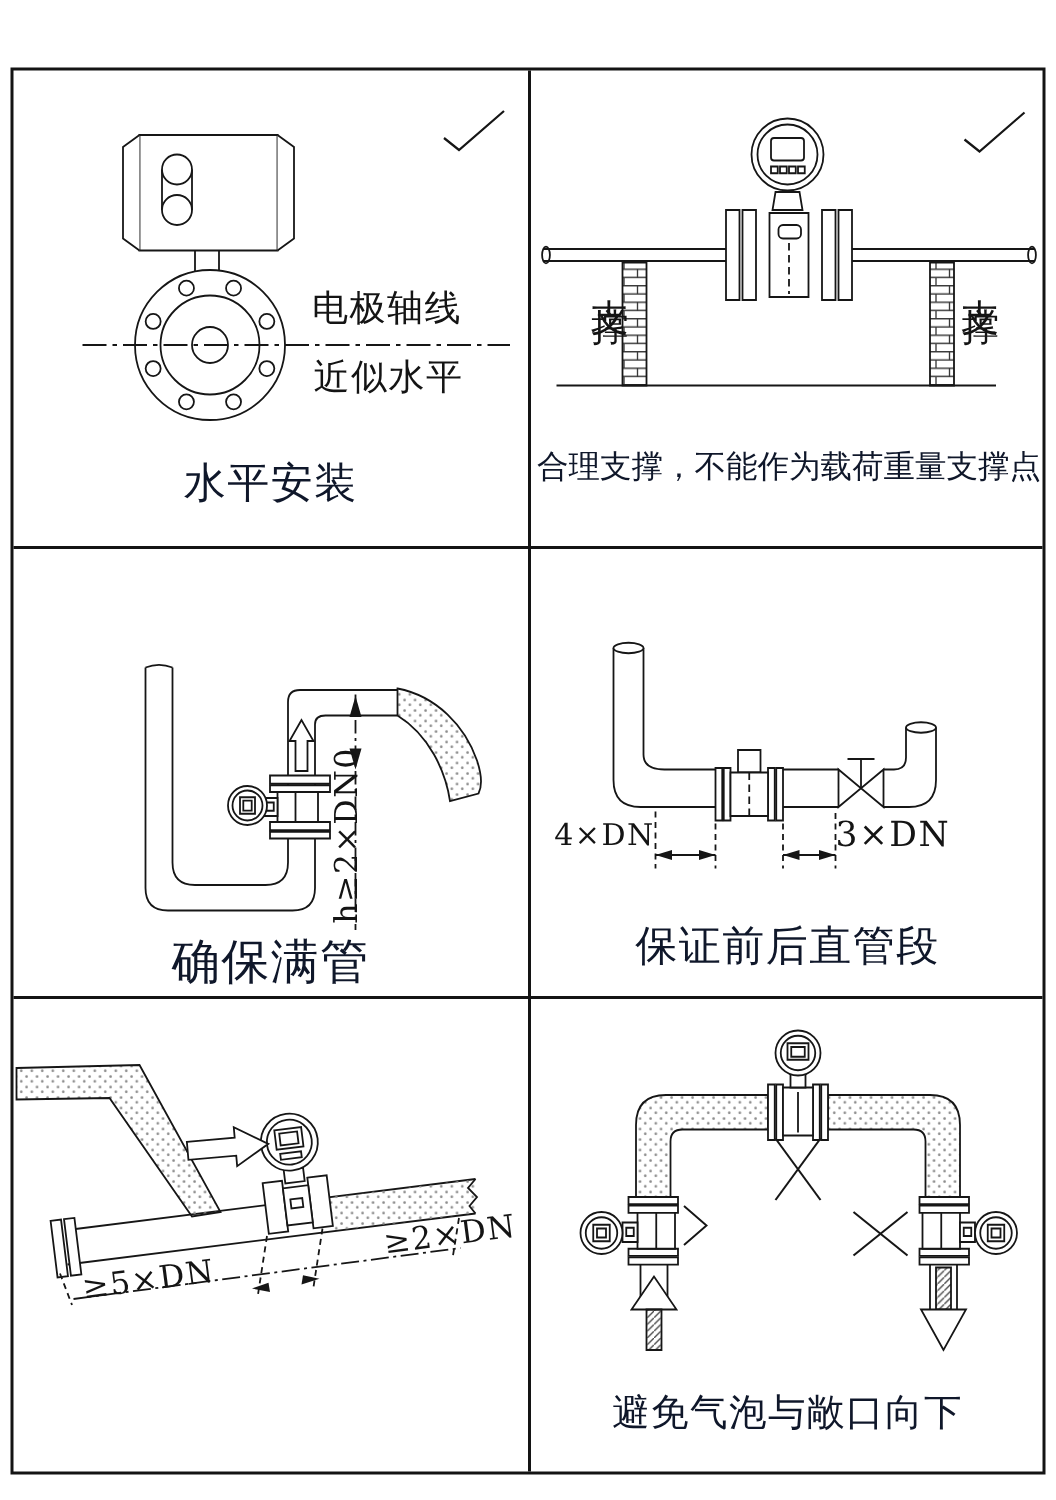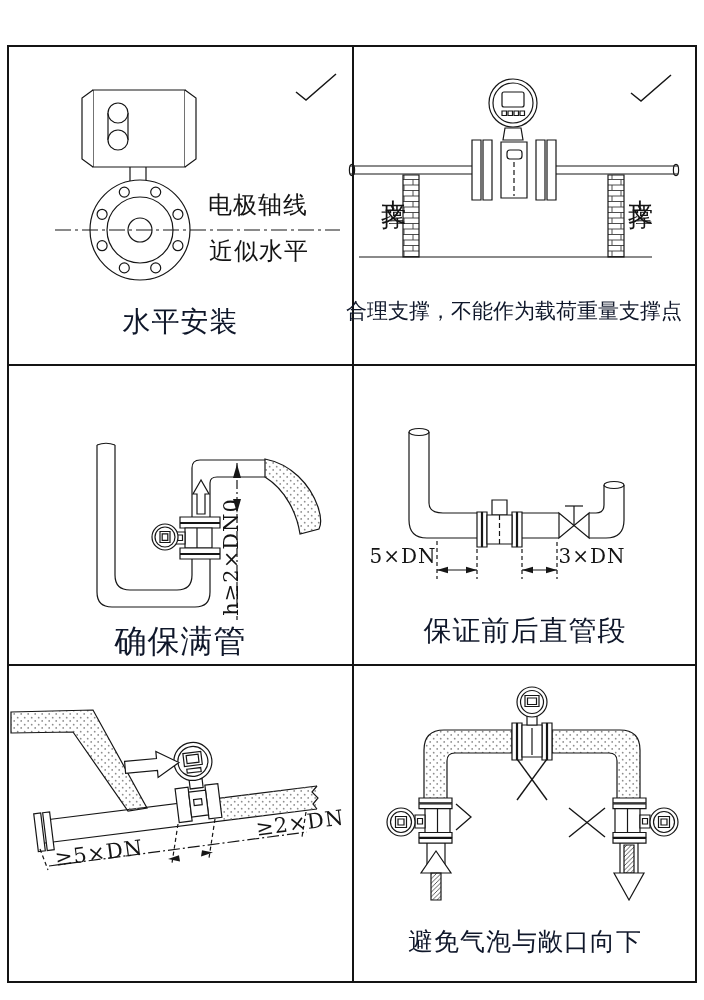--- a/index.html
+++ b/index.html
@@ -71,21 +71,21 @@
         </g>
       </g>
       <path d="M46,183 H331" stroke-dasharray="16 4 3 4"></path>
       <polyline points="287,45 297,53 327,27" stroke-width="1.5"></polyline>
     </svg>
     <div class="lbl" style="left:179px;top:142px;width:140px;font-size:24px">电极轴线</div>
     <div class="lbl" style="left:180px;top:188px;width:140px;font-size:24px">近似水平</div>
     <div class="caption" style="top:256px;font-size:28px">水平安装</div>
   </div>
 
-  <div class="cell" style="left:344px;top:27px;width:340px;height:317px">
+  <div class="cell" style="left:356px;top:27px;width:340px;height:317px">
     <svg width="340" height="317" viewBox="0 0 340 317" fill="none" stroke="#161616" stroke-width="1.2">
       <g>
         <line x1="6" y1="119" x2="128" y2="119"></line>
           <line x1="6" y1="127" x2="128" y2="127"></line>
         <line x1="212" y1="119" x2="334" y2="119"></line>
           <line x1="212" y1="127" x2="334" y2="127"></line>
         <ellipse cx="8" cy="123" rx="2.6" ry="5.6"></ellipse>
           <ellipse cx="332" cy="123" rx="2.6" ry="5.6"></ellipse>
       </g>
       <g>
@@ -195,22 +195,22 @@
       </g>
       <g>
         <line x1="82" y1="203" x2="122" y2="203"></line>
         <polygon points="82,203 93,199.7 93,206.3" fill="#161616" stroke="none"></polygon>
         <polygon points="122,203 111,199.7 111,206.3" fill="#161616" stroke="none"></polygon>
         <line x1="167" y1="203" x2="202" y2="203"></line>
         <polygon points="167,203 178,199.7 178,206.3" fill="#161616" stroke="none"></polygon>
         <polygon points="202,203 191,199.7 191,206.3" fill="#161616" stroke="none"></polygon>
       </g>
     </svg>
-    <div class="lbl" style="left:13px;top:177px;width:70px;font-size:20px">5×DN</div>
-    <div class="lbl" style="left:202px;top:177px;width:70px;font-size:20px">3×DN</div>
+    <div class="lbl" style="left:13px;top:177px;width:70px;font-size:20px">4×DN</div>
+    <div class="lbl" style="left:202px;top:177px;width:70px;font-size:23px">3×DN</div>
     <div class="caption" style="top:245px;font-size:28px">保证前后直管段</div>
   </div>
 
   <div class="cell" style="left:9px;top:647px;width:343px;height:314px">
     <svg width="343" height="314" viewBox="0 0 343 314" fill="none" stroke="#161616" stroke-width="1.2">
       <g>
         <line x1="36" y1="153" x2="308" y2="119"></line>
         <line x1="36" y1="176" x2="308" y2="142"></line>
         <polygon points="211,131 308,119 308,142 211,154" fill="url(#dots)" stroke="none"></polygon>
         <path d="M308,119 L303,125 L309,131 L304,137 L308,142"></path>

